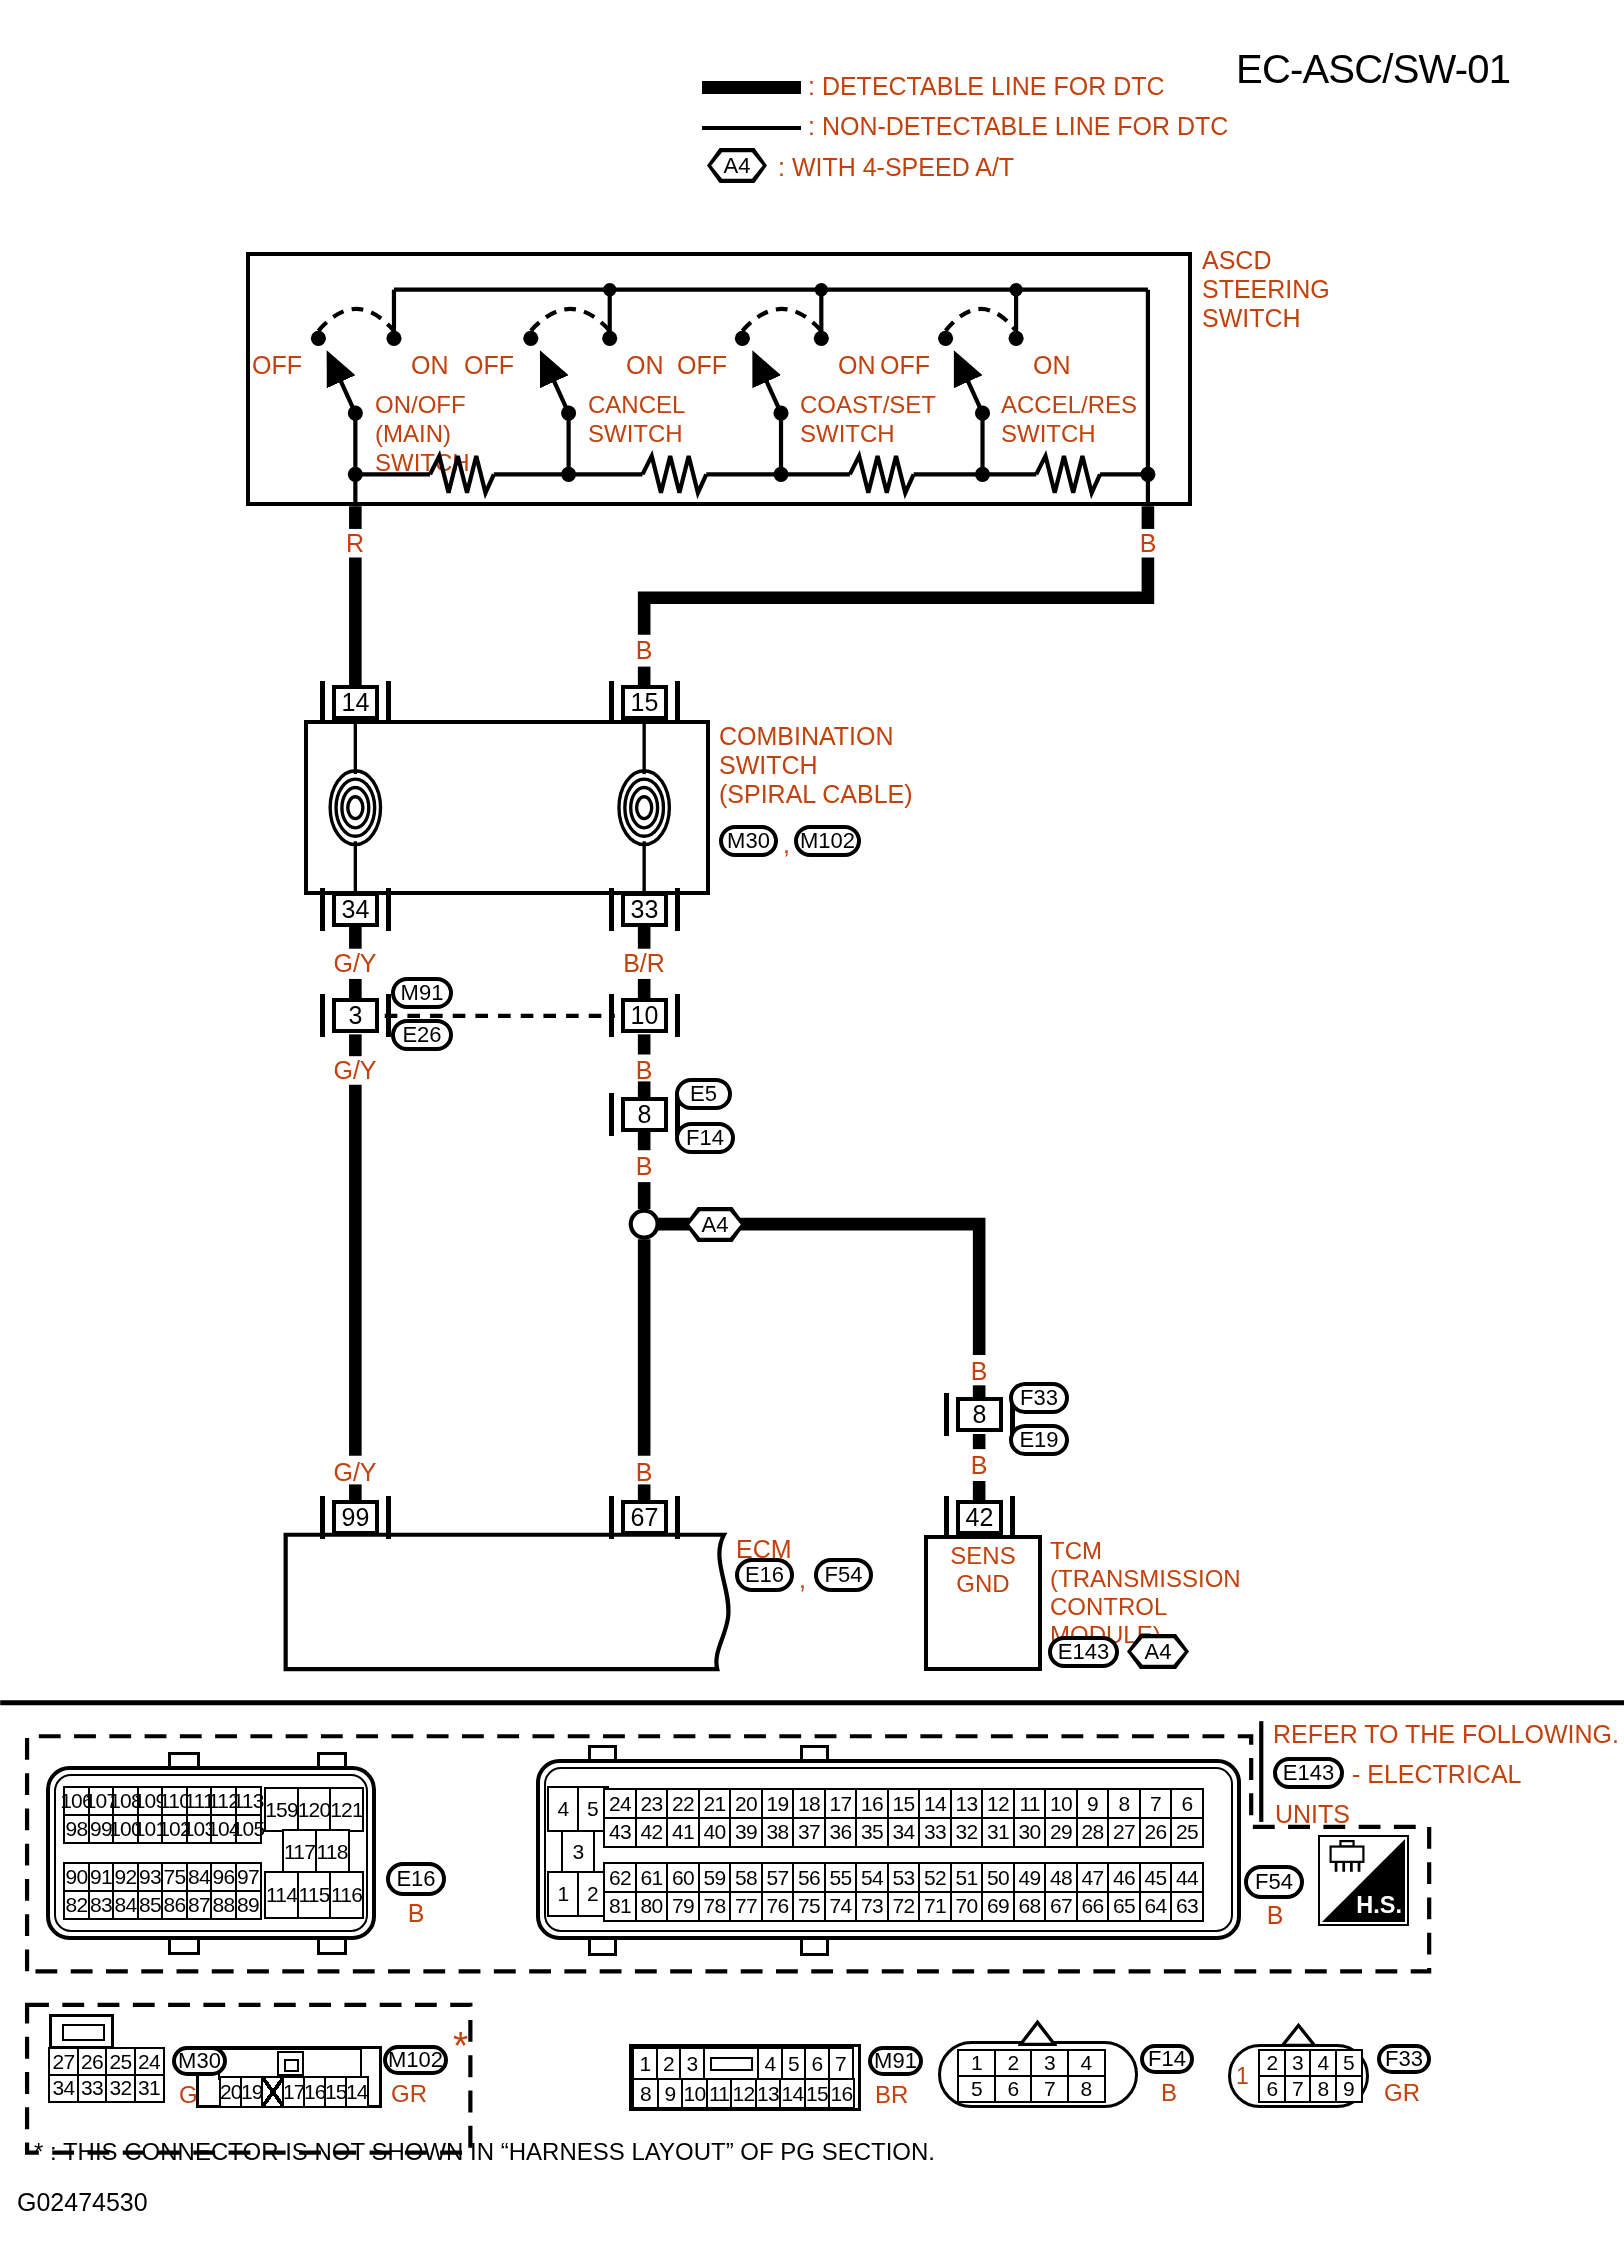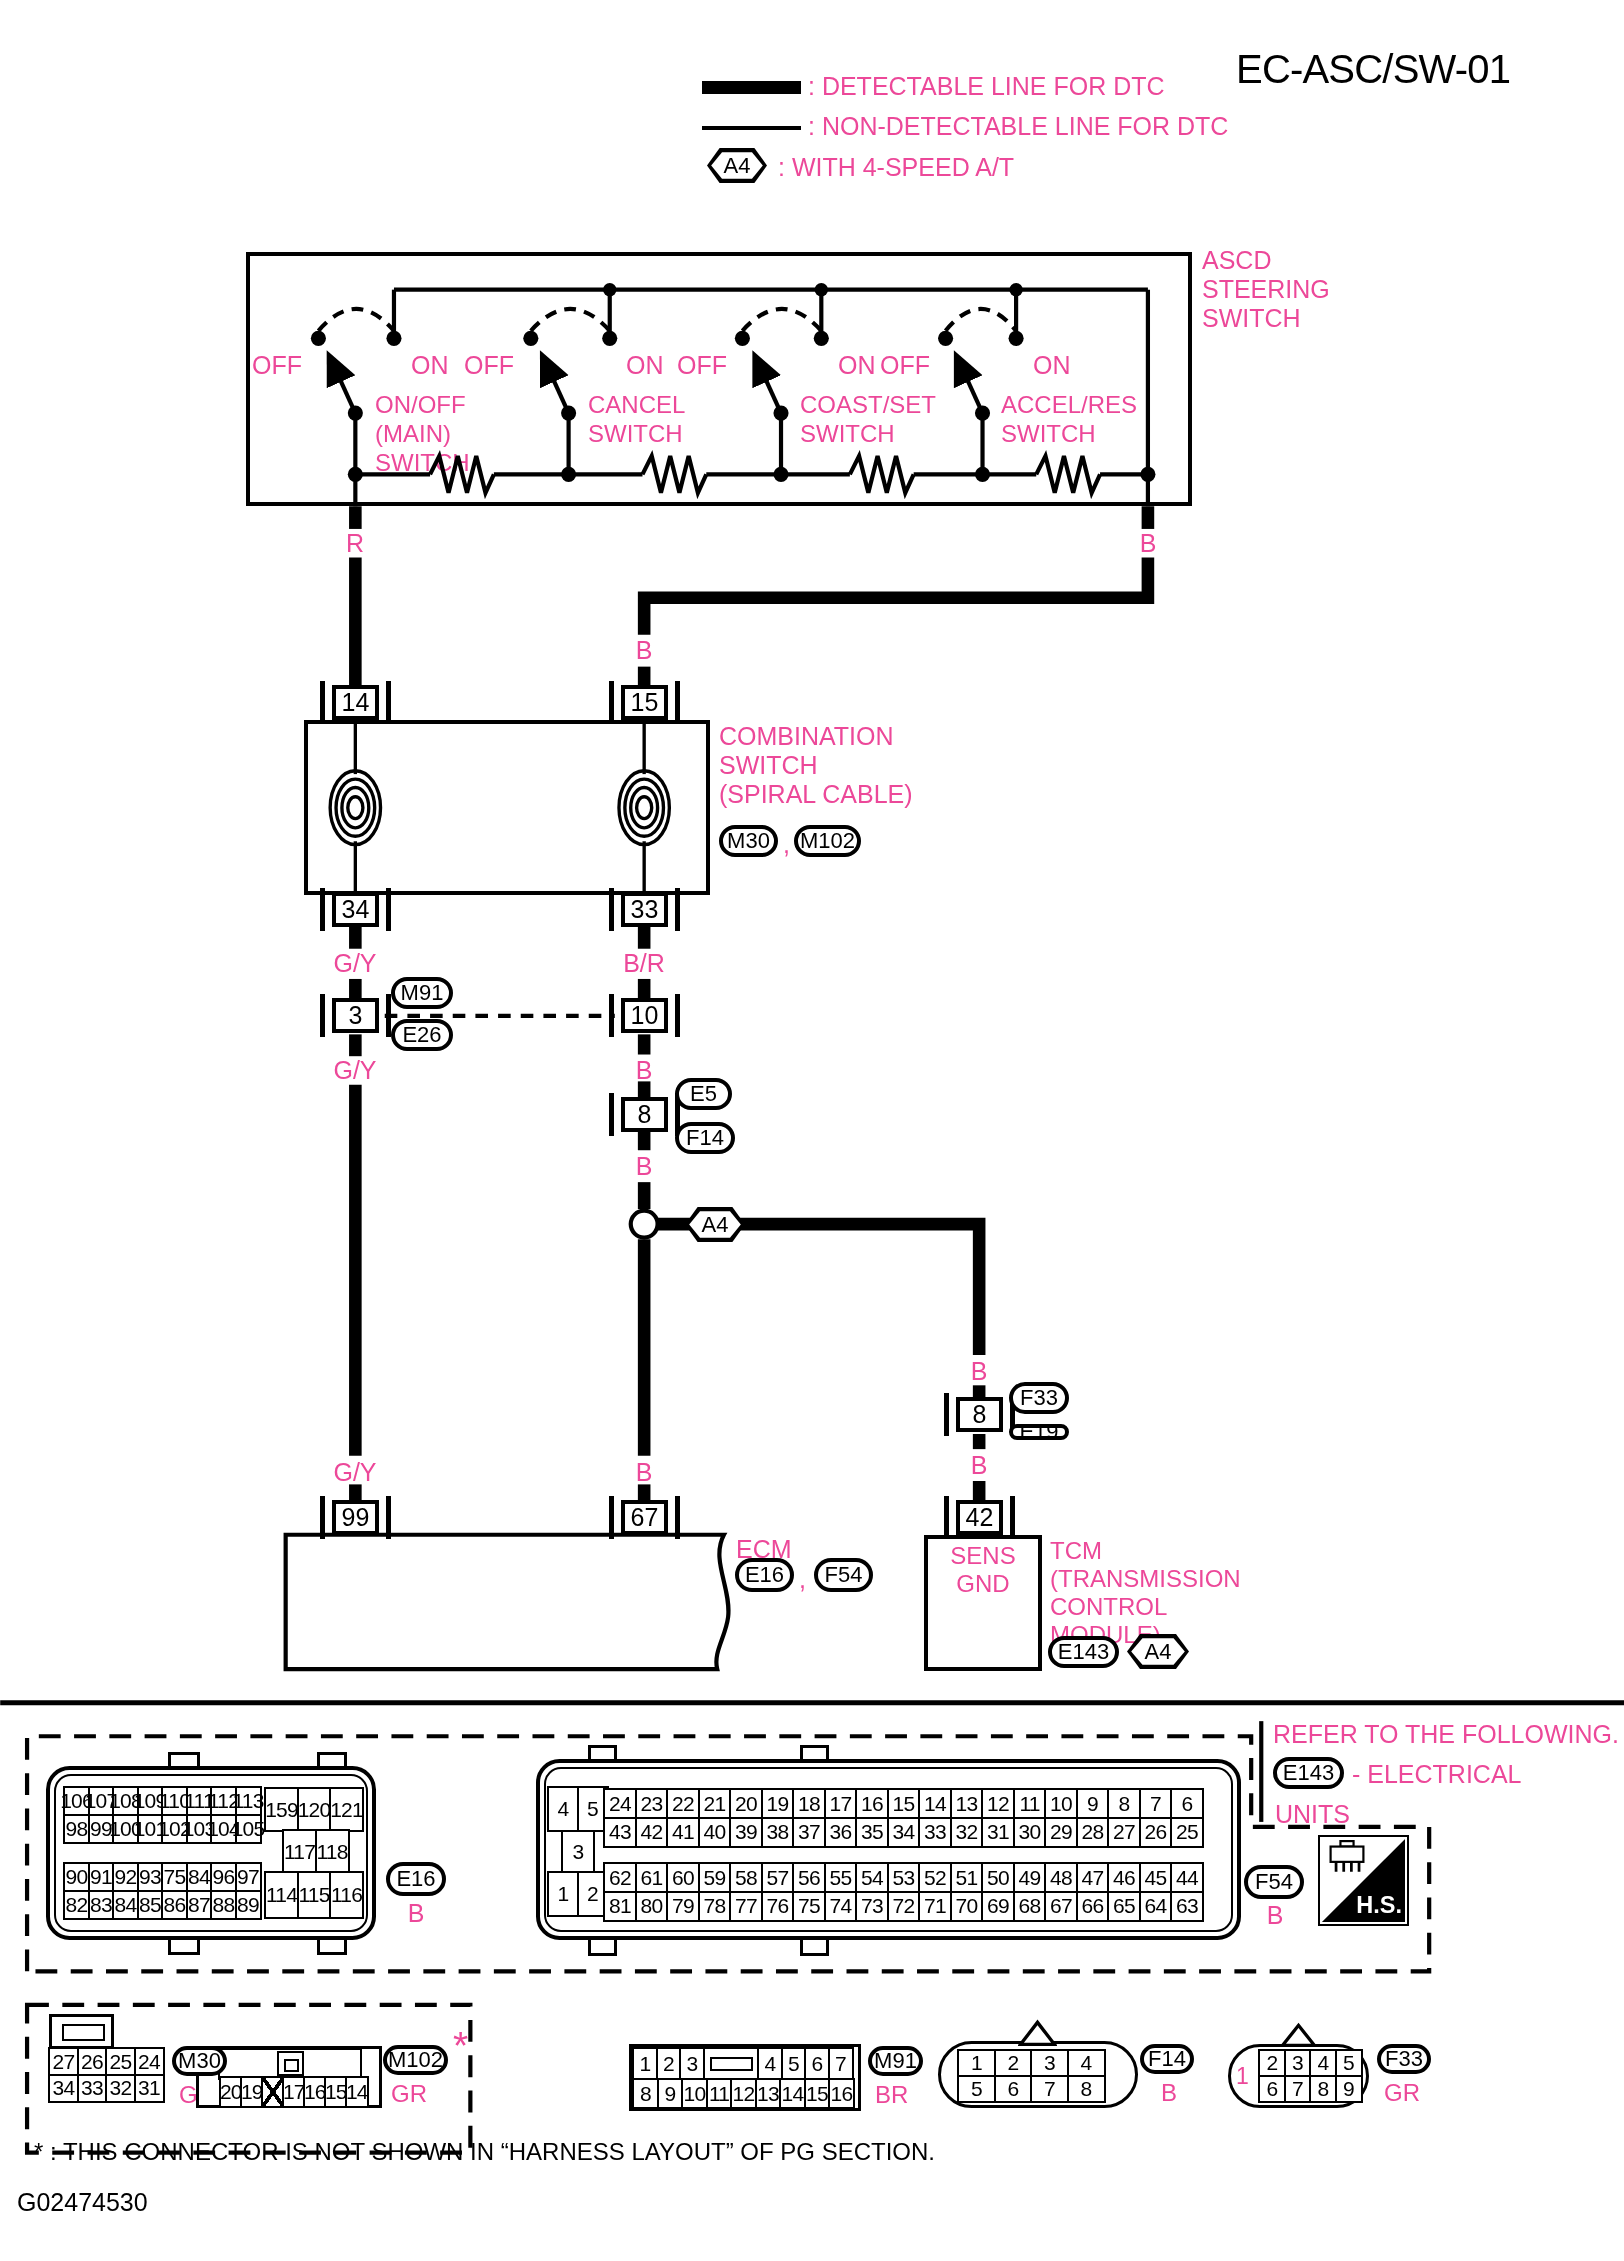--- a/index.html
+++ b/index.html
@@ -1,19 +1,19 @@
 <!DOCTYPE html>
 <html style="font-size:13.4px"><head>
 <meta charset="utf-8">
 <style>
   html,body{margin:0;padding:0;background:#fff}
   #canvas{position:relative;width:1625px;height:2261px;background:#fff;overflow:hidden;
           font-family:"Liberation Sans",sans-serif;color:#000}
   .abs{position:absolute}
-  .t{position:absolute;font-size:25px;white-space:nowrap;color:#ec4899}
+  .t{position:absolute;font-size:25px;white-space:nowrap;color:#c2410c}
   .ctr{transform:translateX(-50%)}
   .lines div{line-height:29px}
   .box{position:absolute;border:4.2px solid #000;background:transparent;box-sizing:border-box}
   
   .iconn{position:absolute;width:47px;height:35px;background:#fff;z-index:3}
   .iconn .num{display:flex;align-items:center;justify-content:center;width:100%;height:100%;
               border:4.2px solid #000;box-sizing:border-box;font-size:25px;background:#fff}
   .iconn::before,.iconn::after{content:"";position:absolute;top:-4.2px;bottom:-4.2px;width:5px;background:#000}
   .iconn::before{left:-11.8px}
   .iconn::after{right:-11.8px}
@@ -275,21 +275,21 @@
   <div class="oval" style="left:675px;top:1122px;width:60px;height:32px">F14</div>
 
   <div class="hex" style="left:685px;top:1207px;width:60px;height:35px">
     <div class="in">A4</div>
     </div>
 
   <div class="iconn" style="left:956px;top:1397px">
       <div class="num">8</div>
     </div>
   <div class="oval" style="left:1009px;top:1382px;width:60px;height:32px">F33</div>
-  <div class="oval" style="left:1009px;top:1424px;width:60px;height:16px">E19</div>
+  <div class="oval" style="left:1009px;top:1424px;width:60px;height:32px">E19</div>
 
   <div class="iconn" style="left:332px;top:1500px">
       <div class="num">99</div>
     </div>
   <div class="iconn" style="left:621px;top:1500px">
       <div class="num">67</div>
     </div>
   <div class="t" style="left:301px;top:1543px;font-size:24px">ASCD_SW</div>
   <div class="t" style="left:598px;top:1543px;font-size:24px">GND-A</div>
   <div class="t" style="left:736px;top:1535px">ECM</div>

